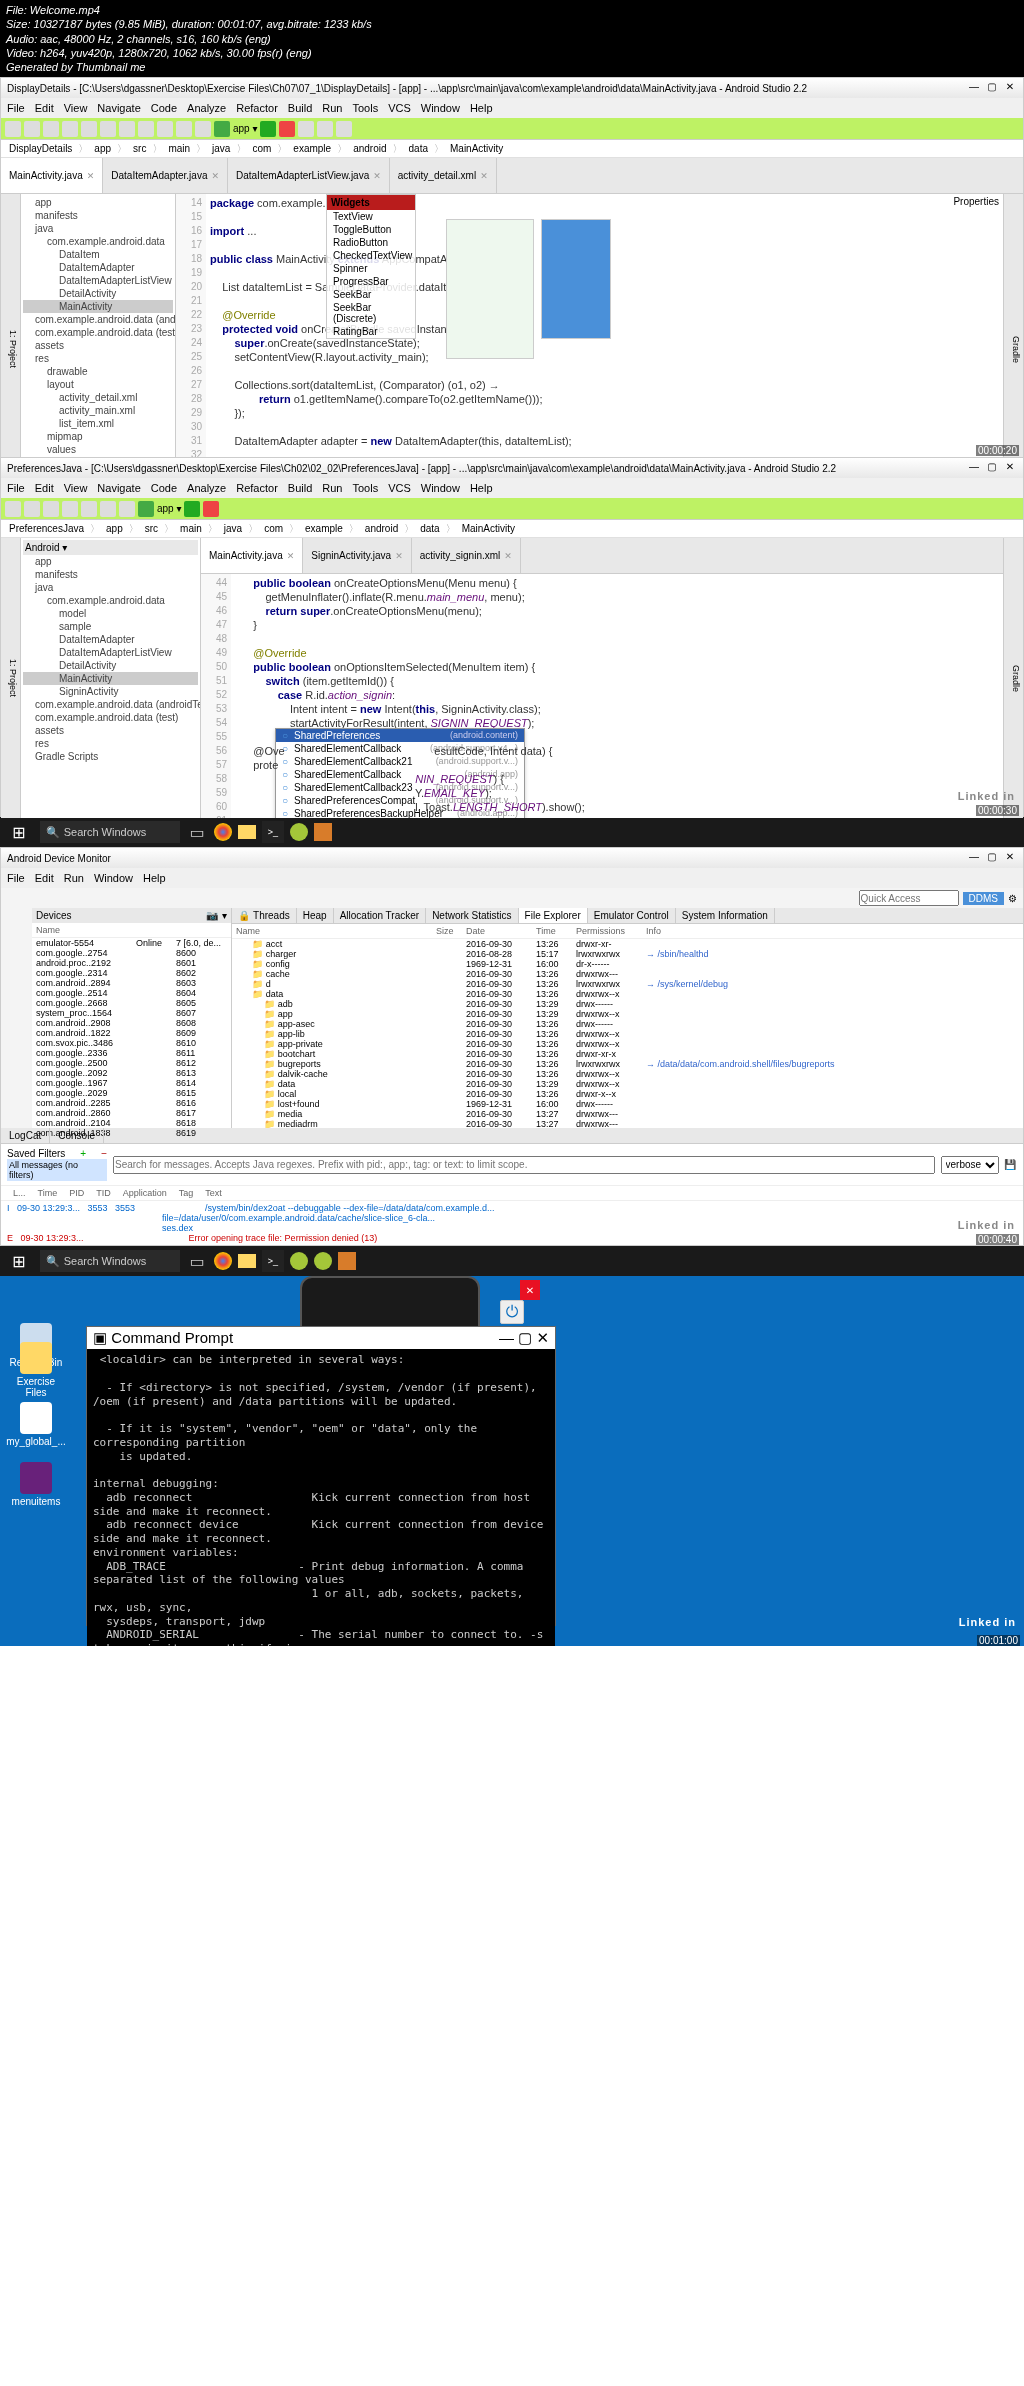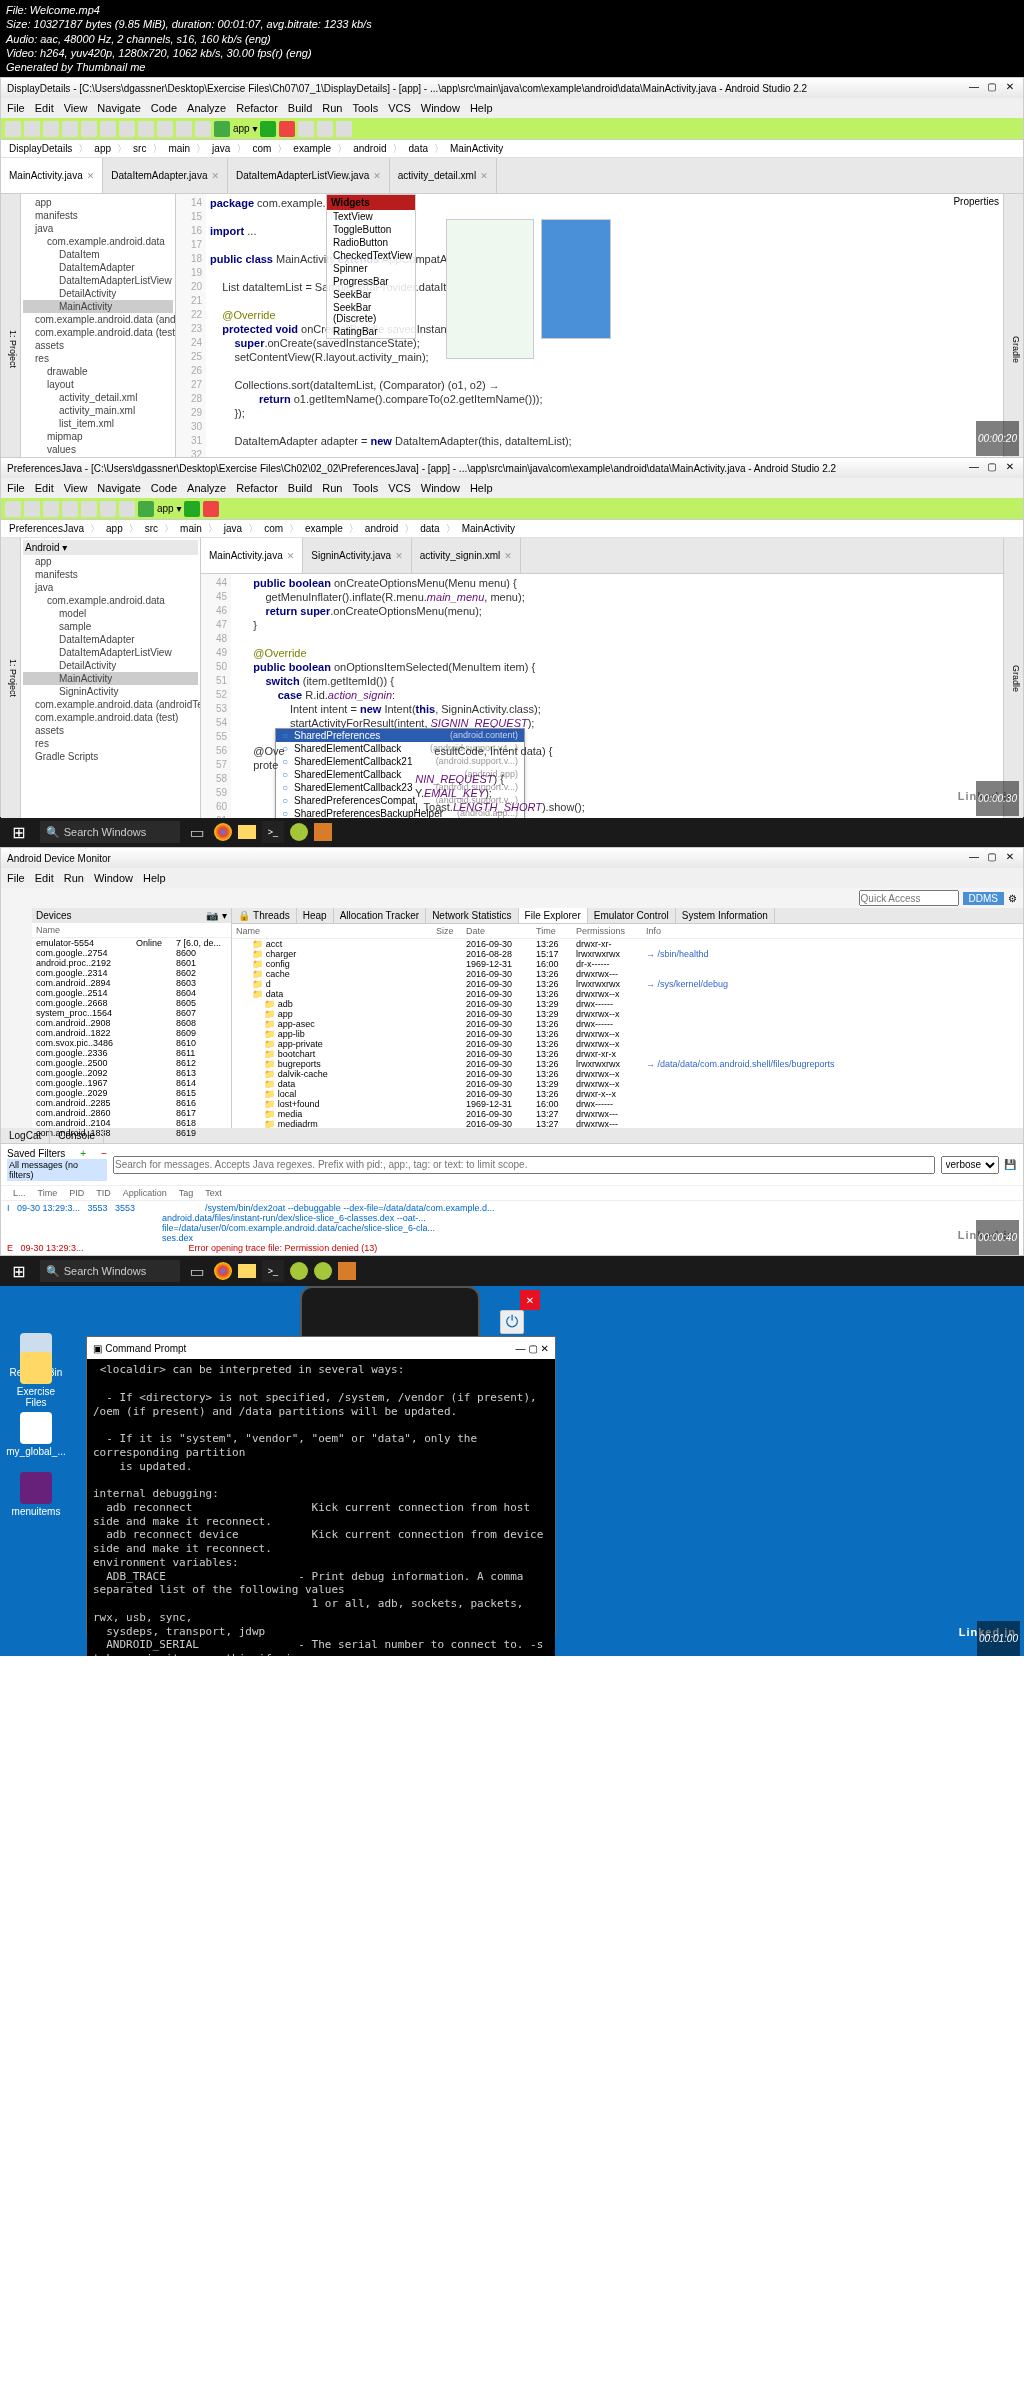--- a/index.html
+++ b/index.html
@@ -45,21 +45,21 @@
 .autocomplete { position:absolute; background:#fff; border:1px solid #999; font-size:10px; box-shadow:0 2px 4px rgba(0,0,0,0.2); }
 .autocomplete .row { padding:1px 6px; display:flex; gap:6px; }
 .autocomplete .row.sel { background:#2a5db0; color:#fff; }
 .autocomplete .row .pkg { color:#999; font-size:9px; margin-left:auto; }
 .autocomplete .row.sel .pkg { color:#cce; }
 .taskbar { background:#1a1a1a; height:30px; display:flex; align-items:center; padding:0 4px; gap:6px; }
 .taskbar .start { width:30px; height:30px; background:#1a1a1a; display:flex; align-items:center; justify-content:center; color:#fff; }
 .taskbar .search { background:#2a2a2a; color:#ccc; flex:0 0 140px; height:22px; font-size:11px; padding:0 6px; display:flex; align-items:center; gap:4px; }
 .taskbar .ico { width:22px; height:22px; display:flex; align-items:center; justify-content:center; }
 .watermark { position:absolute; right:6px; bottom:2px; color:#888; font-size:11px; }
-.timestamp { position:absolute; right:4px; bottom:0; color:#fff; font-size:10px; font-style:italic; background:rgba(0,0,0,0.5); padding:12px 2px; }
+.timestamp { position:absolute; right:4px; bottom:0; color:#fff; font-size:10px; background:rgba(0,0,0,0.5); padding:0 2px; }
 
 
 .adm { background:#f4f4f4; border:1px solid #ccc; }
 .adm-top { height:20px; display:flex; justify-content:flex-end; align-items:center; padding:0 6px; gap:4px; font-size:10px; }
 .adm-top input { font-size:10px; width:100px; height:16px; }
 .adm-split { display:flex; height:220px;margin-left:31px; }
 .devices-pane { width:200px; border-right:1px solid #ccc; background:#fff; font-size:10px; }
 .devices-pane .hdr { background:#e8e8e8; padding:2px 4px; display:flex; justify-content:space-between; }
 .devices-pane .cols { display:flex; font-size:9px; color:#666; padding:2px 4px; border-bottom:1px solid #eee; }
 .devices-pane .row { display:flex; padding:0 4px; font-size:9px; }
@@ -86,21 +86,21 @@
 .logcat-body { font-family:Consolas,monospace; font-size:9px; padding:2px 6px; }
 .logcat-body .l { white-space:pre; }
 .logcat-body .l.warn { color:#0066cc; }
 .logcat-body .l.err { color:#cc0000; }
 
 
 .desktop { background:#0a6dbd; position:relative; height:370px; }
 .desk-icon { position:absolute; text-align:center; color:#fff; font-size:10px; width:60px; }
 .desk-icon .ic { width:32px; height:32px; margin:0 auto 2px; background:#fff; border-radius:4px; }
 .cmd-window { position:absolute; background:#000; border:1px solid #666; }
-.cmd-title { background:#fff; color:#000; height:22px; display:flex; align-items:center; justify-content:space-between; padding:0 6px; font-size:10px; }
+.cmd-title { background:#fff; color:#000; height:22px; display:flex; align-items:center; justify-content:space-between; padding:0 6px; font-size:15px; }
 .cmd-body { background:#000; color:#ccc; font-family:Consolas,monospace; font-size:11px; padding:4px 6px; white-space:pre-wrap; line-height:1.25; }
 .phone-outline { position:absolute; border:2px solid #555; border-radius:12px; background:#1a1a1a; }
 .phone-outline .navbtns { position:absolute; bottom:6px; left:0; right:0; display:flex; justify-content:space-around; color:#999; }
 .power-btn { position:absolute; width:24px; height:24px; background:#eee; border:1px solid #ccc; display:flex; align-items:center; justify-content:center; color:#0a6dbd; border-radius:2px; }
 .close-x { position:absolute; width:20px; height:20px; background:#e81123; color:#fff; display:flex; align-items:center; justify-content:center; font-size:10px; }
 
 .linkedin-mark { color:#888; font-weight:bold; letter-spacing:1px; }
 </style>
 </head>
 <body>
@@ -839,21 +839,20 @@
         <span>L...</span>
         <span>Time</span>
         <span>PID</span>
         <span>TID</span>
         <span>Application</span>
         <span>Tag</span>
         <span>Text</span>
       </div>
     <div class="logcat-body" id="adm-lcbody">
         <div class="l warn">I   09-30 13:29:3...   3553   3553                            /system/bin/dex2oat --debuggable --dex-file=/data/data/com.example.d...</div>
-        <div class="l warn">                                                              android.data/files/instant-run/dex/slice-slice_6-classes.dex --oat-...</div>
         <div class="l warn">                                                              file=/data/user/0/com.example.android.data/cache/slice-slice_6-cla...</div>
         <div class="l warn">                                                              ses.dex</div>
         <div class="l err">E   09-30 13:29:3...                                          Error opening trace file: Permission denied (13)</div>
       </div>
   </div>
   <span class="watermark linkedin-mark" style="position:absolute; right:8px; bottom:14px;">Linked in</span>
   <span class="timestamp">00:00:40</span>
 </div>
 
 <div class="taskbar">

